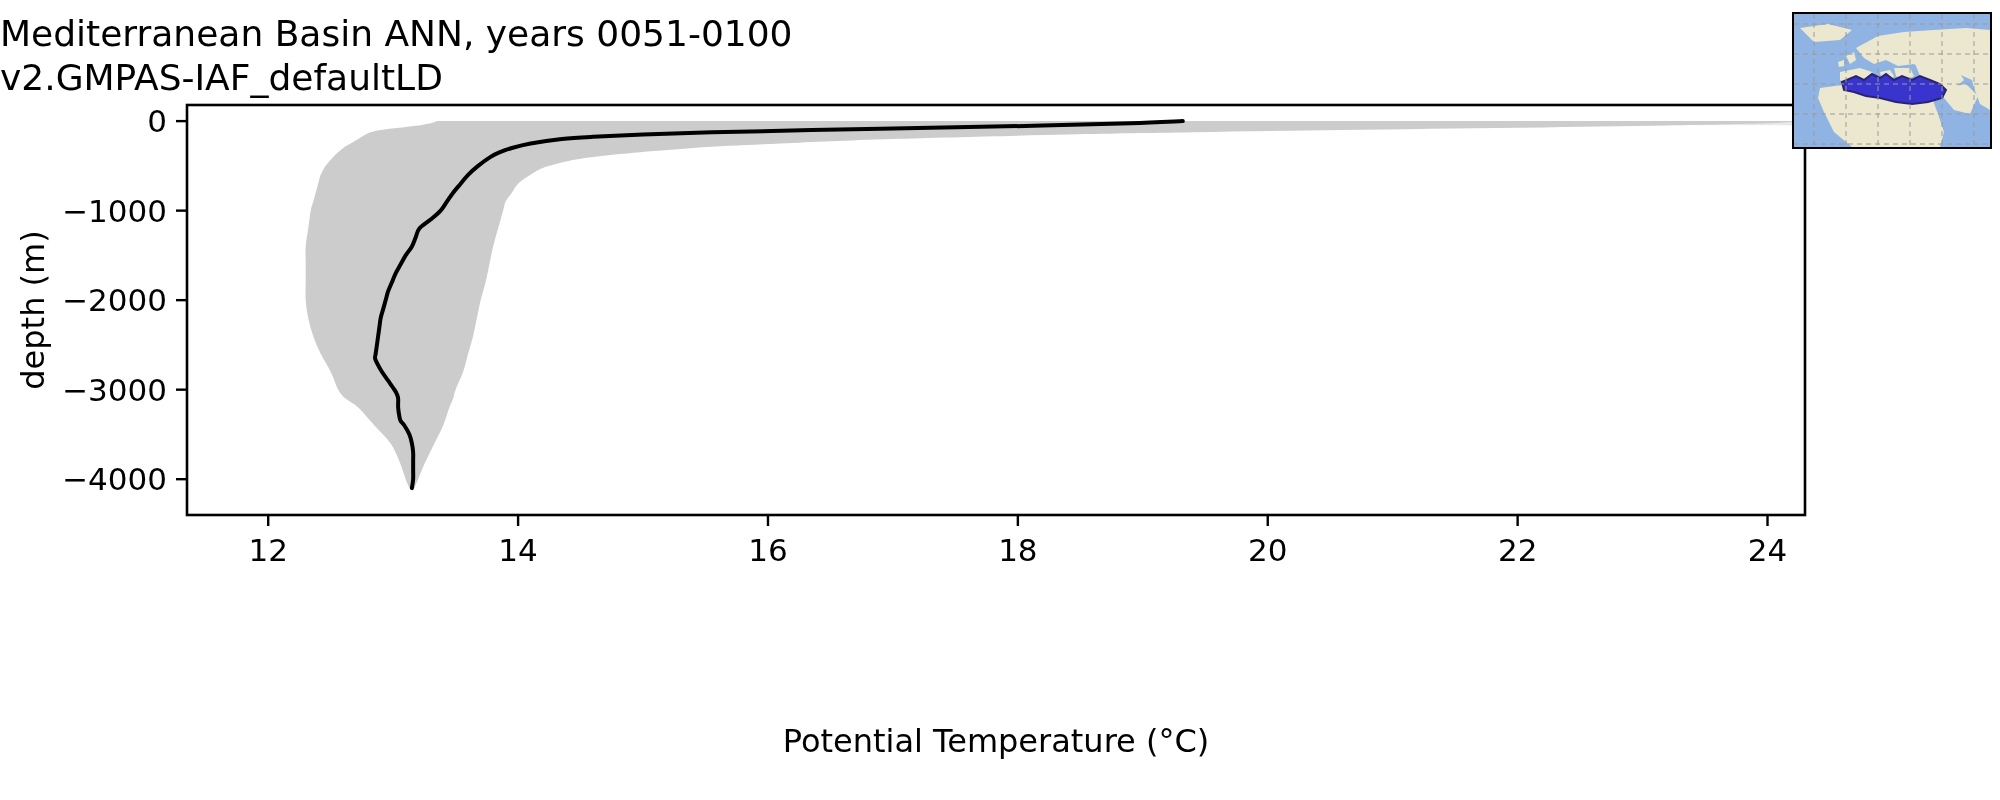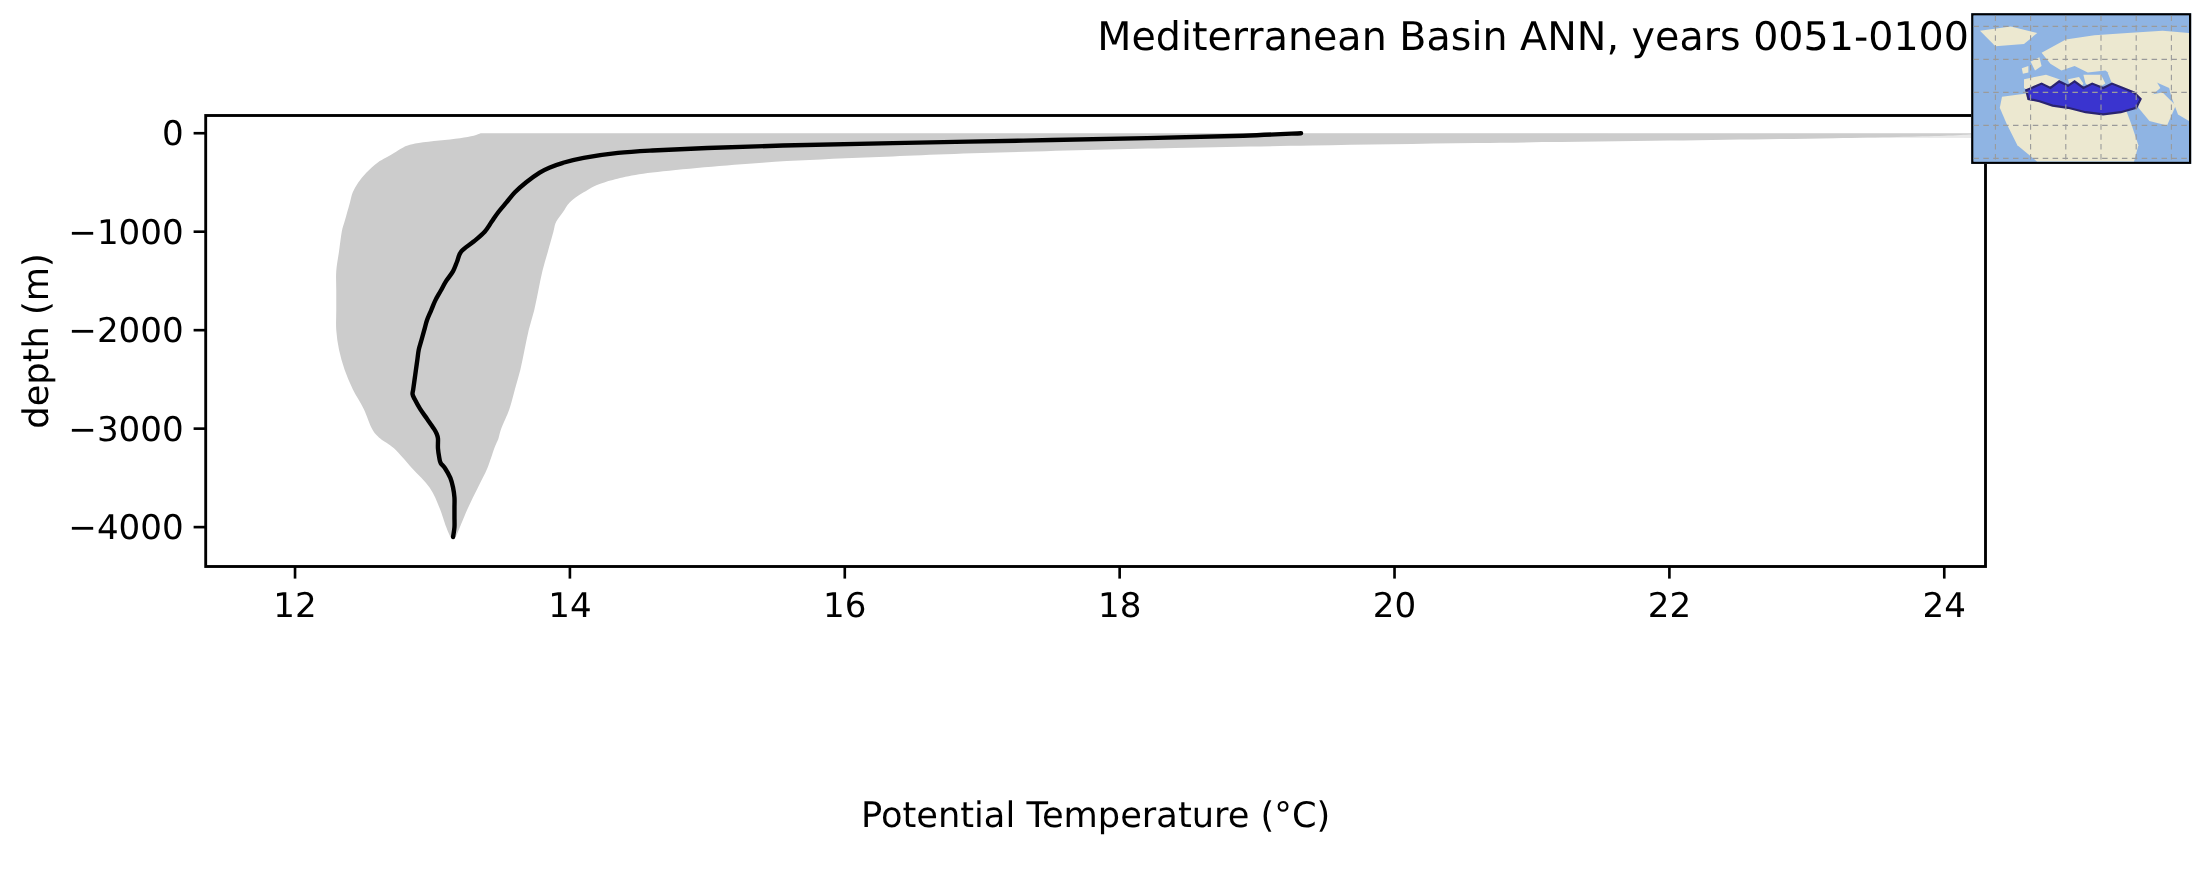--- a/index.html
+++ b/index.html
@@ -4,21 +4,21 @@
 <style>
   html,body{margin:0;padding:0;}
   body{
     width:2000px;height:800px;background:#ffffff;
     font-family:"DejaVu Sans","Liberation Sans",sans-serif;
     overflow:hidden;position:relative;
   }
   #figure{position:absolute;left:0;top:0;width:2000px;height:800px;}
   .title-block{
     position:absolute;left:0;top:12px;width:1790px;
-    text-align:right;line-height:1.22;
+    text-align:left;line-height:1.22;
     color:#000;font-size:36px;font-weight:400;
     letter-spacing:0px;
   }
   .title-line{display:block;}
   .axes-svg{position:absolute;left:0;top:0;}
   .tick-label{font-size:31px;fill:#000;font-family:"DejaVu Sans","Liberation Sans",sans-serif;}
   .axis-title{font-size:32px;fill:#000;font-family:"DejaVu Sans","Liberation Sans",sans-serif;}
   .inset-map{
     position:absolute;right:8px;top:12px;width:200px;height:137px;
     border:2px solid #000;box-sizing:border-box;overflow:hidden;
@@ -26,20 +26,21 @@
   }
   .inset-map svg{display:block;}
 </style>
 </head>
 <body>
 
 <div id="figure">
 
   <div class="title-block">
     <span class="title-line">Mediterranean Basin ANN, years 0051-0100</span>
+    <span class="title-line">v2.GMPAS-IAF_defaultLD</span>
   </div>
 
   <svg class="axes-svg" width="2000" height="800">
     <defs>
       <clipPath id="plotclip">
         <rect x="187" y="105" width="1618" height="410"></rect>
       </clipPath>
     </defs>
 
     <rect x="187" y="105" width="1618" height="410" fill="#ffffff"></rect>

